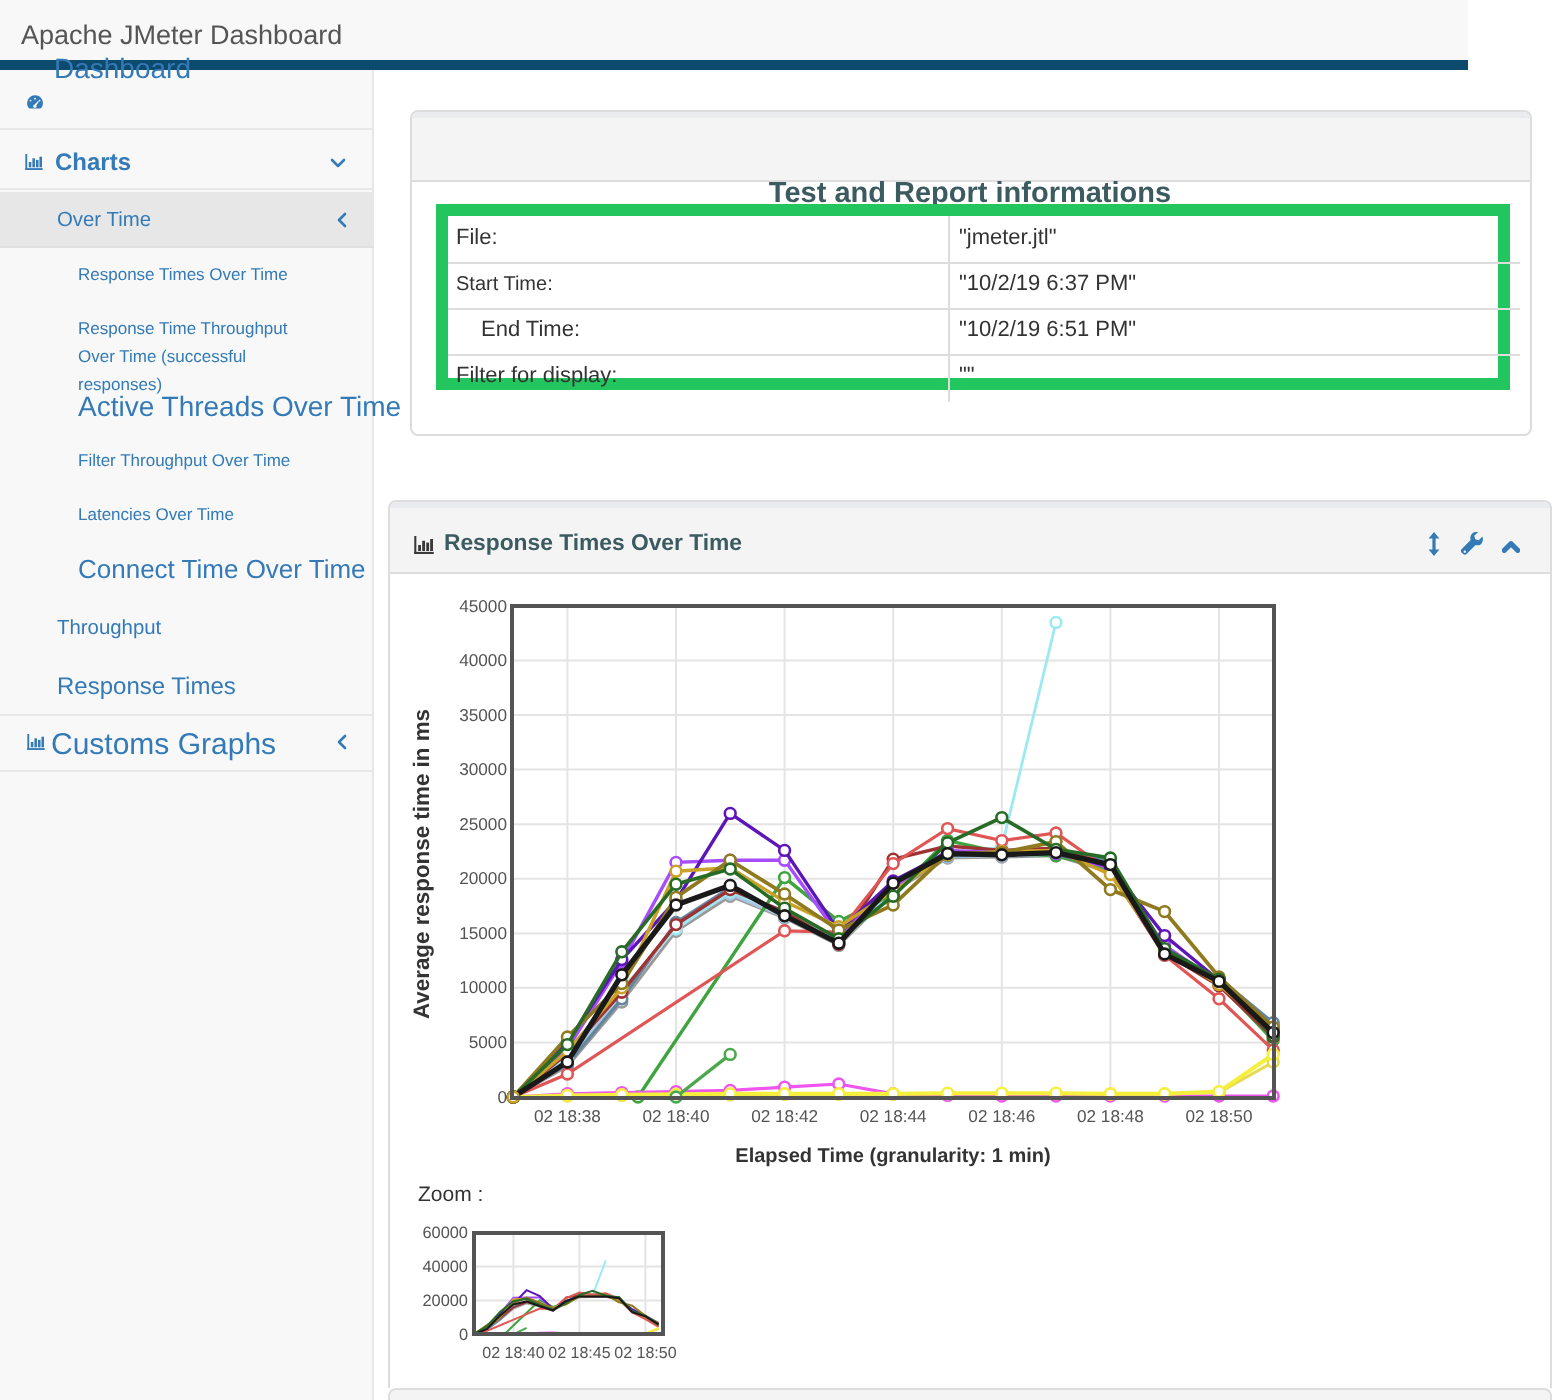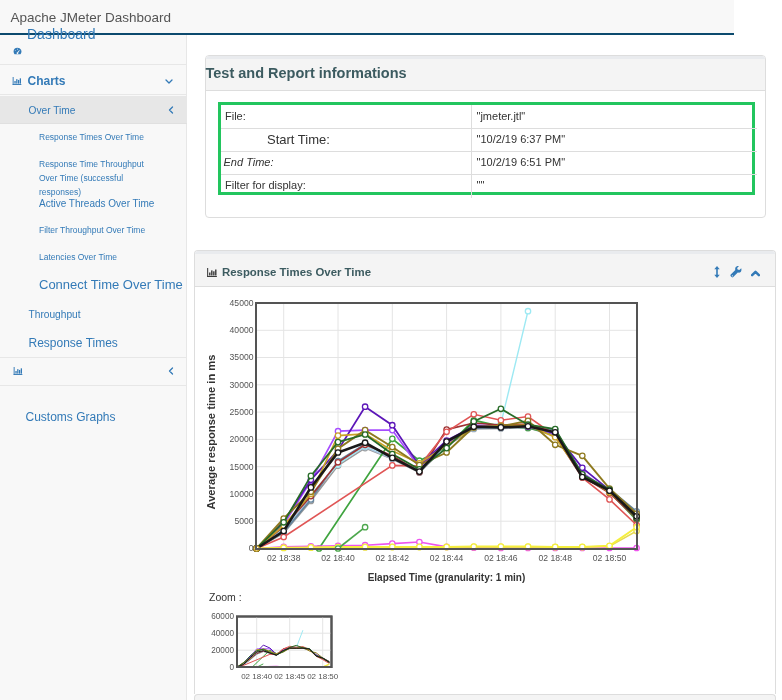--- a/index.html
+++ b/index.html
@@ -1,20 +1,20 @@
 <!DOCTYPE html>
 <html><head><meta charset="utf-8"><title>Apache JMeter Dashboard</title>
 <style>
 * { margin:0; padding:0; box-sizing:border-box; }
 html,body { width:782px; height:700px; background:#fff; font-family:"Liberation Sans",sans-serif; position:relative; overflow:hidden; }
 .abs { position:absolute; }
 </style></head>
 <body>
 
-<div class="abs" style="left:0;top:0;width:734px;height:35px;background:#f8f8f8;border-bottom:2px solid #0c4a6e;">
+<div class="abs" style="left:0;top:0;width:734px;height:35px;background:#f8f8f8;border-bottom:5px solid #0c4a6e;">
   <div class="abs" style="left:10.5px;top:0;height:35px;line-height:35px;font-size:13.5px;color:#555;">Apache JMeter Dashboard</div>
 </div>
 
 <div class="abs" style="left:0;top:35px;width:187px;height:665px;background:#f8f8f8;border-right:1px solid #e7e7e7;"></div>
 <div class="abs" style="left:0;top:35px;width:187px;height:30px;border-bottom:1px solid #e7e7e7;"></div>
 <svg width="9" height="8" viewBox="0 0 16 14" style="position:absolute;left:13px;top:47px">
     <path fill="#337ab7" d="M8 1 A 7 7 0 0 0 1 8 c0 1.6.5 3 1.4 4.2.2.3.6.5 1 .5h9.2c.4 0 .8-.2 1-.5A7 7 0 0 0 8 1zm0 2.2c.4 0 .8.3.8.8s-.4.8-.8.8-.8-.3-.8-.8.4-.8.8-.8zM4 5c.4 0 .8.3.8.8S4.4 6.5 4 6.5s-.8-.3-.8-.8S3.6 5 4 5zm8 0c.4 0 .8.3.8.8s-.4.8-.8.8-.8-.3-.8-.8S11.6 5 12 5zm-1.6 1.3 1 .5-2.2 3.3a1.5 1.5 0 1 1-1.4-.8z"></path>
   </svg>
 <div class="abs" style="left:27px;top:29px;font-size:14px;line-height:11px;color:#337ab7;">Dashboard</div>
 <svg width="12" height="8" viewBox="0 0 13 12" style="position:absolute;left:11px;top:77px">
@@ -32,55 +32,55 @@
     <polyline points="1,2 4,5 7,2" fill="none" stroke="#337ab7" stroke-width="1.3" stroke-linecap="round" stroke-linejoin="round"></polyline>
   </svg>
 <div class="abs" style="left:0;top:65px;width:187px;height:30px;border-bottom:1px solid #e7e7e7;"></div>
 <div class="abs" style="left:0;top:96px;width:187px;height:27.5px;background:#e7e7e7;border-bottom:1px solid #e0e0e0;"></div>
 <div class="abs" style="left:28.5px;top:105px;font-size:10.2px;line-height:11px;color:#337ab7;">Over Time</div>
 <svg width="6" height="8" viewBox="0 0 6 8" style="position:absolute;left:168px;top:106px">
     <polyline points="4.5,1 1.5,4 4.5,7" fill="none" stroke="#337ab7" stroke-width="1.3" stroke-linecap="round" stroke-linejoin="round"></polyline>
   </svg>
 <div class="abs" style="left:39px;top:132.5px;font-size:8.5px;line-height:9px;color:#337ab7;">Response Times Over Time</div>
 <div class="abs" style="left:39px;top:157px;width:125px;font-size:8.5px;line-height:14px;color:#337ab7;">Response Time Throughput Over Time (successful responses)</div>
-<div class="abs" style="left:39px;top:198.5px;font-size:10px;line-height:9px;color:#337ab7;">Active Threads Over Time</div>
+<div class="abs" style="left:39px;top:198.5px;font-size:14px;line-height:9px;color:#337ab7;">Active Threads Over Time</div>
 <div class="abs" style="left:39px;top:225.5px;font-size:8.5px;line-height:9px;color:#337ab7;">Filter Throughput Over Time</div>
 <div class="abs" style="left:39px;top:252.5px;font-size:8.5px;line-height:9px;color:#337ab7;">Latencies Over Time</div>
 <div class="abs" style="left:39px;top:279.5px;font-size:13px;line-height:9px;color:#337ab7;">Connect Time Over Time</div>
 <div class="abs" style="left:28.5px;top:308.5px;font-size:10.2px;line-height:11px;color:#337ab7;">Throughput</div>
 <div class="abs" style="left:28.5px;top:337.5px;font-size:12px;line-height:11px;color:#337ab7;">Response Times</div>
 <div class="abs" style="left:0;top:357px;width:187px;height:28.5px;border-top:1px solid #e7e7e7;border-bottom:1px solid #e7e7e7;"></div>
 <svg width="12" height="8" viewBox="0 0 13 12" style="position:absolute;left:12px;top:367px">
     <g fill="#337ab7">
       <rect x="0" y="0" width="1.4" height="12"></rect>
       <rect x="0" y="10.6" height="1.4" width="13"></rect>
       <rect x="2.6" y="6" width="1.9" height="4"></rect>
       <rect x="5.3" y="3.2" width="1.9" height="6.8"></rect>
       <rect x="8" y="4.4" width="1.9" height="5.6"></rect>
       <rect x="10.6" y="2" width="1.9" height="8"></rect>
     </g>
   </svg>
-<div class="abs" style="left:25.5px;top:366.5px;font-size:12px;line-height:11px;color:#337ab7;margin-top:45px;">Customs Graphs</div>
+<div class="abs" style="left:25.5px;top:366.5px;font-size:15px;line-height:11px;color:#337ab7;">Customs Graphs</div>
 <svg width="6" height="8" viewBox="0 0 6 8" style="position:absolute;left:168px;top:367px">
     <polyline points="4.5,1 1.5,4 4.5,7" fill="none" stroke="#337ab7" stroke-width="1.3" stroke-linecap="round" stroke-linejoin="round"></polyline>
   </svg>
 
 <div class="abs" style="left:204.5px;top:55px;width:561px;height:163px;border:1px solid #ddd;border-radius:4px;background:#fff;">
   <div class="abs" style="left:0;top:0;width:559px;height:35px;background:#f4f4f4;border-bottom:1px solid #ddd;border-radius:3px 3px 0 0;">
     <div class="abs" style="left:0;top:0;width:559px;height:3px;background:#e9ebee;border-radius:3px 3px 0 0;"></div>
-    <div style="font-size:14.5px;font-weight:bold;color:#3c5b60;line-height:35px;">Test and Report informations</div>
+    <div style="text-align:center;font-size:14.5px;font-weight:bold;color:#3c5b60;line-height:35px;margin-top:24px;">Test and Report informations</div>
   </div>
-  <div class="abs" style="left:12px;top:45.5px;width:537px;height:93.5px;border:3px solid #22c55e;">
+  <div class="abs" style="left:12px;top:45.5px;width:537px;height:93.5px;border:6px solid #22c55e;">
     <div class="abs" style="left:250px;top:0;width:1px;height:93.5px;background:#ddd;"></div>
     <div class="abs" style="left:0;top:23.3px;width:536px;height:1px;background:#ddd;"></div>
     <div class="abs" style="left:0;top:46.6px;width:536px;height:1px;background:#ddd;"></div>
     <div class="abs" style="left:0;top:69.9px;width:536px;height:1px;background:#ddd;"></div>
     <div class="abs" style="left:4.5px;top:0;height:23px;line-height:23px;font-size:11px;color:#333;">File:</div>
-    <div class="abs" style="left:4.5px;top:23.3px;height:23px;line-height:23px;font-size:13px;color:#333;margin-left:42px;">Start Time:</div>
-    <div class="abs" style="left:3px;top:46.6px;height:23px;line-height:23px;font-size:11px;color:#333;font-style:italic;">End Time:</div>
+    <div class="abs" style="left:4.5px;top:23.3px;height:23px;line-height:23px;font-size:10px;color:#333;">Start Time:</div>
+    <div class="abs" style="left:17px;top:46.6px;height:23px;line-height:23px;font-size:11px;color:#333;">End Time:</div>
     <div class="abs" style="left:4.5px;top:69.9px;height:23px;line-height:23px;font-size:11px;color:#333;">Filter for display:</div>
     <div class="abs" style="left:256px;top:0;height:23px;line-height:23px;font-size:11px;color:#333;">"jmeter.jtl"</div>
     <div class="abs" style="left:256px;top:23.3px;height:23px;line-height:23px;font-size:11px;color:#333;">"10/2/19 6:37 PM"</div>
     <div class="abs" style="left:256px;top:46.6px;height:23px;line-height:23px;font-size:11px;color:#333;">"10/2/19 6:51 PM"</div>
     <div class="abs" style="left:256px;top:69.9px;height:23px;line-height:23px;font-size:11px;color:#333;">""</div>
   </div>
 </div>
 
 <div class="abs" style="left:194px;top:250px;width:581.5px;height:444px;border:1px solid #ddd;border-bottom:none;border-radius:4px 4px 0 0;background:#fff;">
   <div class="abs" style="left:0;top:0;width:579.5px;height:35.5px;background:#f4f4f4;border-bottom:1px solid #ddd;border-radius:3px 3px 0 0;">

